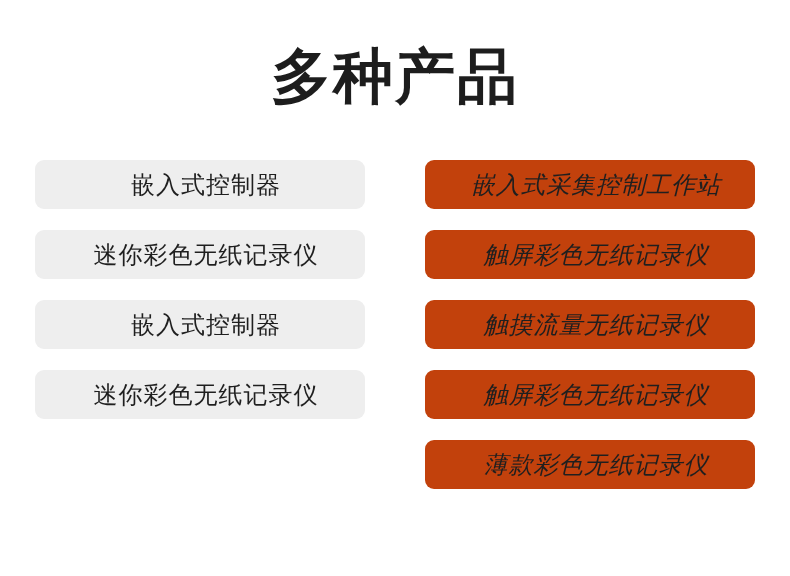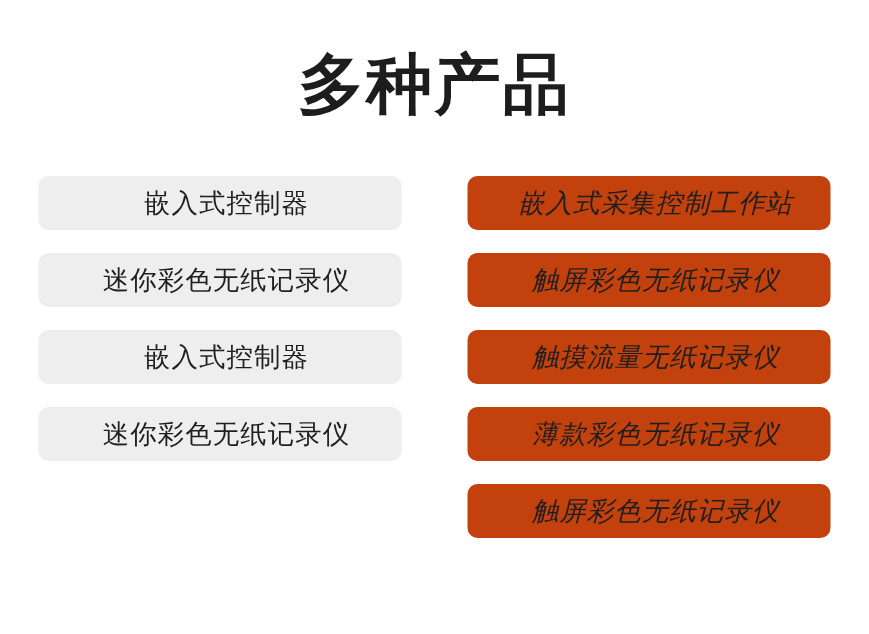--- a/index.html
+++ b/index.html
@@ -83,18 +83,18 @@
       <div class="pill">嵌入式控制器</div>
       <div class="pill">迷你彩色无纸记录仪</div>
       <div class="pill">嵌入式控制器</div>
       <div class="pill">迷你彩色无纸记录仪</div>
     </div>
 
     <div class="column right">
       <div class="pill">嵌入式采集控制工作站</div>
       <div class="pill">触屏彩色无纸记录仪</div>
       <div class="pill">触摸流量无纸记录仪</div>
+      <div class="pill">触屏彩色无纸记录仪</div>
       <div class="pill">薄款彩色无纸记录仪</div>
-      <div class="pill">触屏彩色无纸记录仪</div>
     </div>
 
   </div>
 </div>
 
 </body></html>

